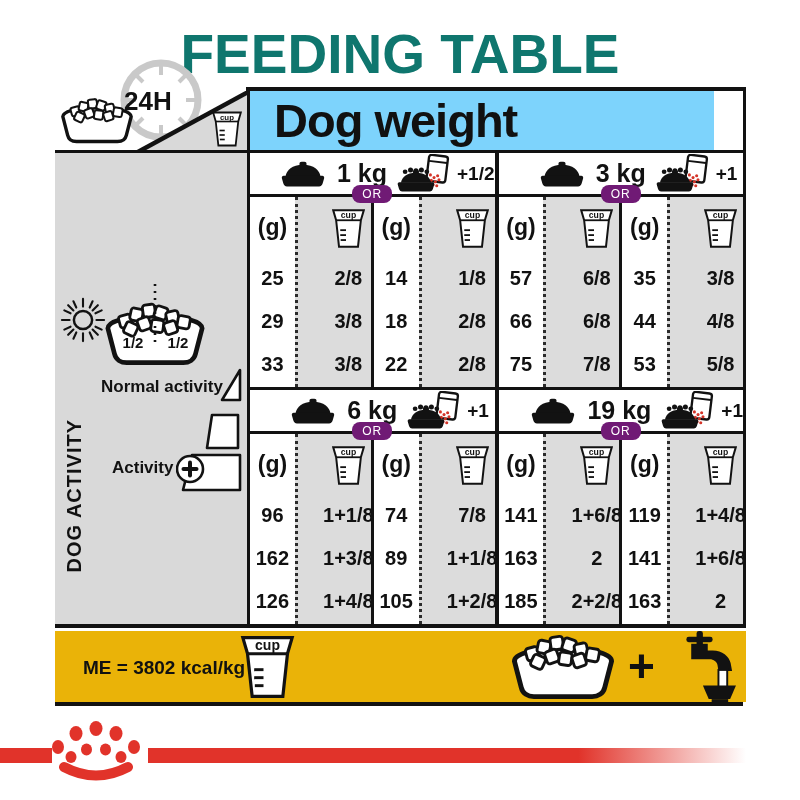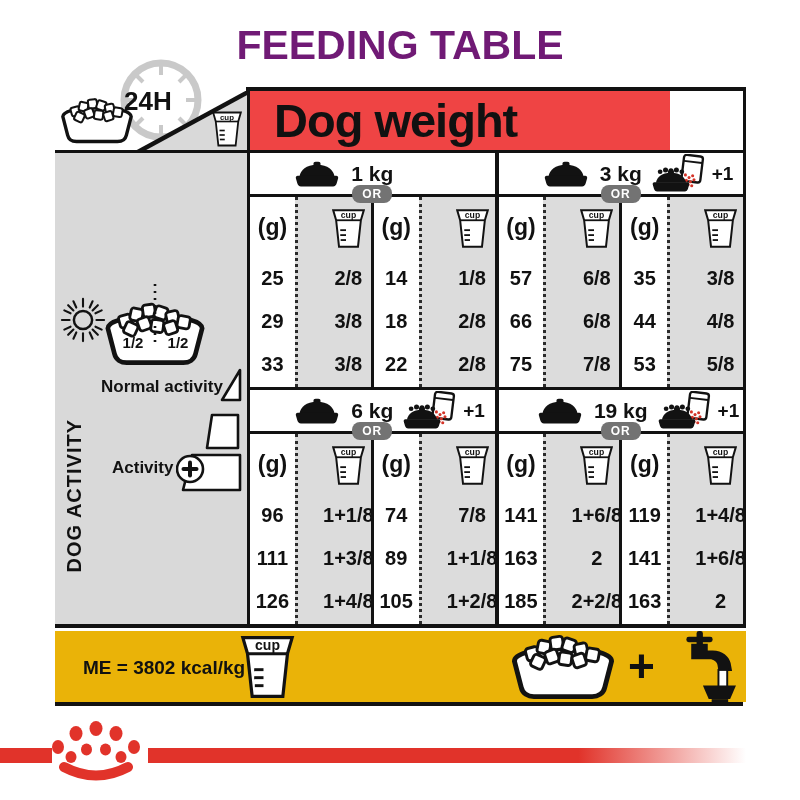--- a/index.html
+++ b/index.html
@@ -3,43 +3,43 @@
 <meta charset="utf-8">
 <style>
   html,body{margin:0;padding:0;}
   body{width:800px;height:800px;position:relative;background:#fff;color:#111;
        font-family:"Liberation Sans","DejaVu Sans",sans-serif;overflow:hidden;}
   .abs{position:absolute;}
   .hline{position:absolute;background:#121212;}
   .vline{position:absolute;background:#121212;}
   
   .title{position:absolute;top:22px;left:0;width:100%;text-align:center;
-         font-size:41px;font-weight:bold;color:#701a75;letter-spacing:0px;}
-  
-  .dw-header{position:absolute;left:250px;top:91px;width:420px;height:59px;background:#ef4444;
+         font-size:55px;font-weight:bold;color:#0f766e;letter-spacing:0px;}
+  
+  .dw-header{position:absolute;left:250px;top:91px;width:464px;height:59px;background:#7dd3fc;
              display:flex;align-items:center;box-sizing:border-box;padding-left:24px;}
   .dw-header span{font-size:47px;font-weight:bold;letter-spacing:-1px;}
   .h24{position:absolute;left:124px;top:86px;font-size:26px;font-weight:bold;z-index:3;}
   
   .sidebar{position:absolute;left:55px;top:153px;width:195px;height:471px;background:#d9d9d9;}
   .vert-label{position:absolute;left:56px;top:368px;width:36px;height:256px;
               display:flex;align-items:center;justify-content:center;}
   .vert-label span{writing-mode:vertical-rl;transform:rotate(180deg);
                    font-weight:bold;font-size:20px;letter-spacing:1px;white-space:nowrap;}
   .act-label{position:absolute;font-weight:bold;font-size:17px;}
   
   .band{position:absolute;left:250px;width:493px;height:41px;background:#fff;
         border-bottom:3px solid #121212;display:flex;}
   .group{flex:1;position:relative;display:grid;grid-template-columns:1fr auto 1fr;align-items:center;}
   .gcell-l{justify-self:end;margin-right:12px;display:flex;}
   .gcell-r{justify-self:start;margin-left:10px;display:flex;align-items:center;gap:4px;}
-  .wlabel{font-weight:bold;font-size:21px;}
+  .wlabel{font-weight:bold;font-size:25px;}
   .plabel{font-weight:bold;font-size:19px;}
   .orbadge{position:absolute;left:50%;bottom:-9px;transform:translateX(-50%);
-           background:#737373;color:#fff;font-weight:bold;font-size:12px;
+           background:#701a75;color:#fff;font-weight:normal;font-size:12px;
            padding:2px 10px;border-radius:8px;z-index:4;letter-spacing:1px;}
   
   .block{position:absolute;left:250px;width:493px;height:190px;display:flex;background:#fff;}
   .col{flex:1;display:flex;flex-direction:column;text-align:center;min-width:0;}
   .col.cupcol{background:#dcdcdc;border-left:3px dotted #2b2b2b;padding-left:28px;}
   .sub{height:60px;display:flex;align-items:center;justify-content:center;}
   .g-label{font-weight:bold;font-size:23px;}
   .val{height:43px;display:flex;align-items:center;justify-content:center;
        font-weight:bold;font-size:20px;}
   .vdiv{width:3px;background:#121212;}
@@ -213,20 +213,26 @@
 </svg>
 
 <div class="band" style="top:153px">
   <div class="group">
     <div class="gcell-l">
         <svg width="44" height="26">
           <use href="#sym-bowl-side" width="44" height="26"></use>
         </svg>
       </div>
     <div><span class="wlabel">1 kg</span></div>
+    <div class="gcell-r">
+      <svg width="56" height="40">
+          <use href="#sym-bowl-pouch" width="56" height="40"></use>
+        </svg>
+      <span class="plabel">+1/2</span>
+    </div>
     <div class="orbadge">OR</div>
   </div>
   <div class="vdiv thick"></div>
   <div class="group">
     <div class="gcell-l">
         <svg width="44" height="26">
           <use href="#sym-bowl-side" width="44" height="26"></use>
         </svg>
       </div>
     <div><span class="wlabel">3 kg</span></div>
@@ -342,21 +348,21 @@
       <span class="plabel">+1</span>
     </div>
     <div class="orbadge">OR</div>
   </div>
 </div>
 
 <div class="block" style="top:434px">
   <div class="col">
     <div class="sub g-label">(g)</div>
     <div class="val">96</div>
-    <div class="val">111</div>
+    <div class="val">162</div>
     <div class="val">126</div>
   </div>
   <div class="col cupcol">
     <div class="sub">
         <svg class="cup-s">
           <use href="#sym-cup" width="33" height="41"></use>
         </svg>
       </div>
     <div class="val">1+1/8</div>
     <div class="val">1+3/8</div>

